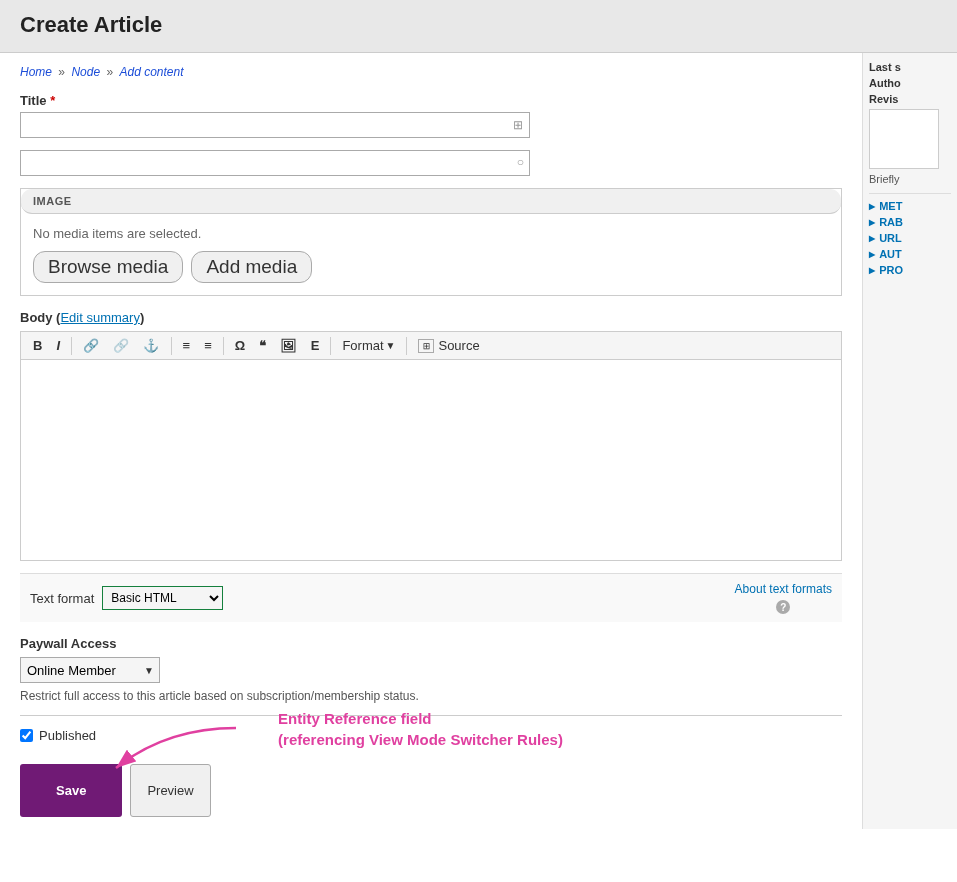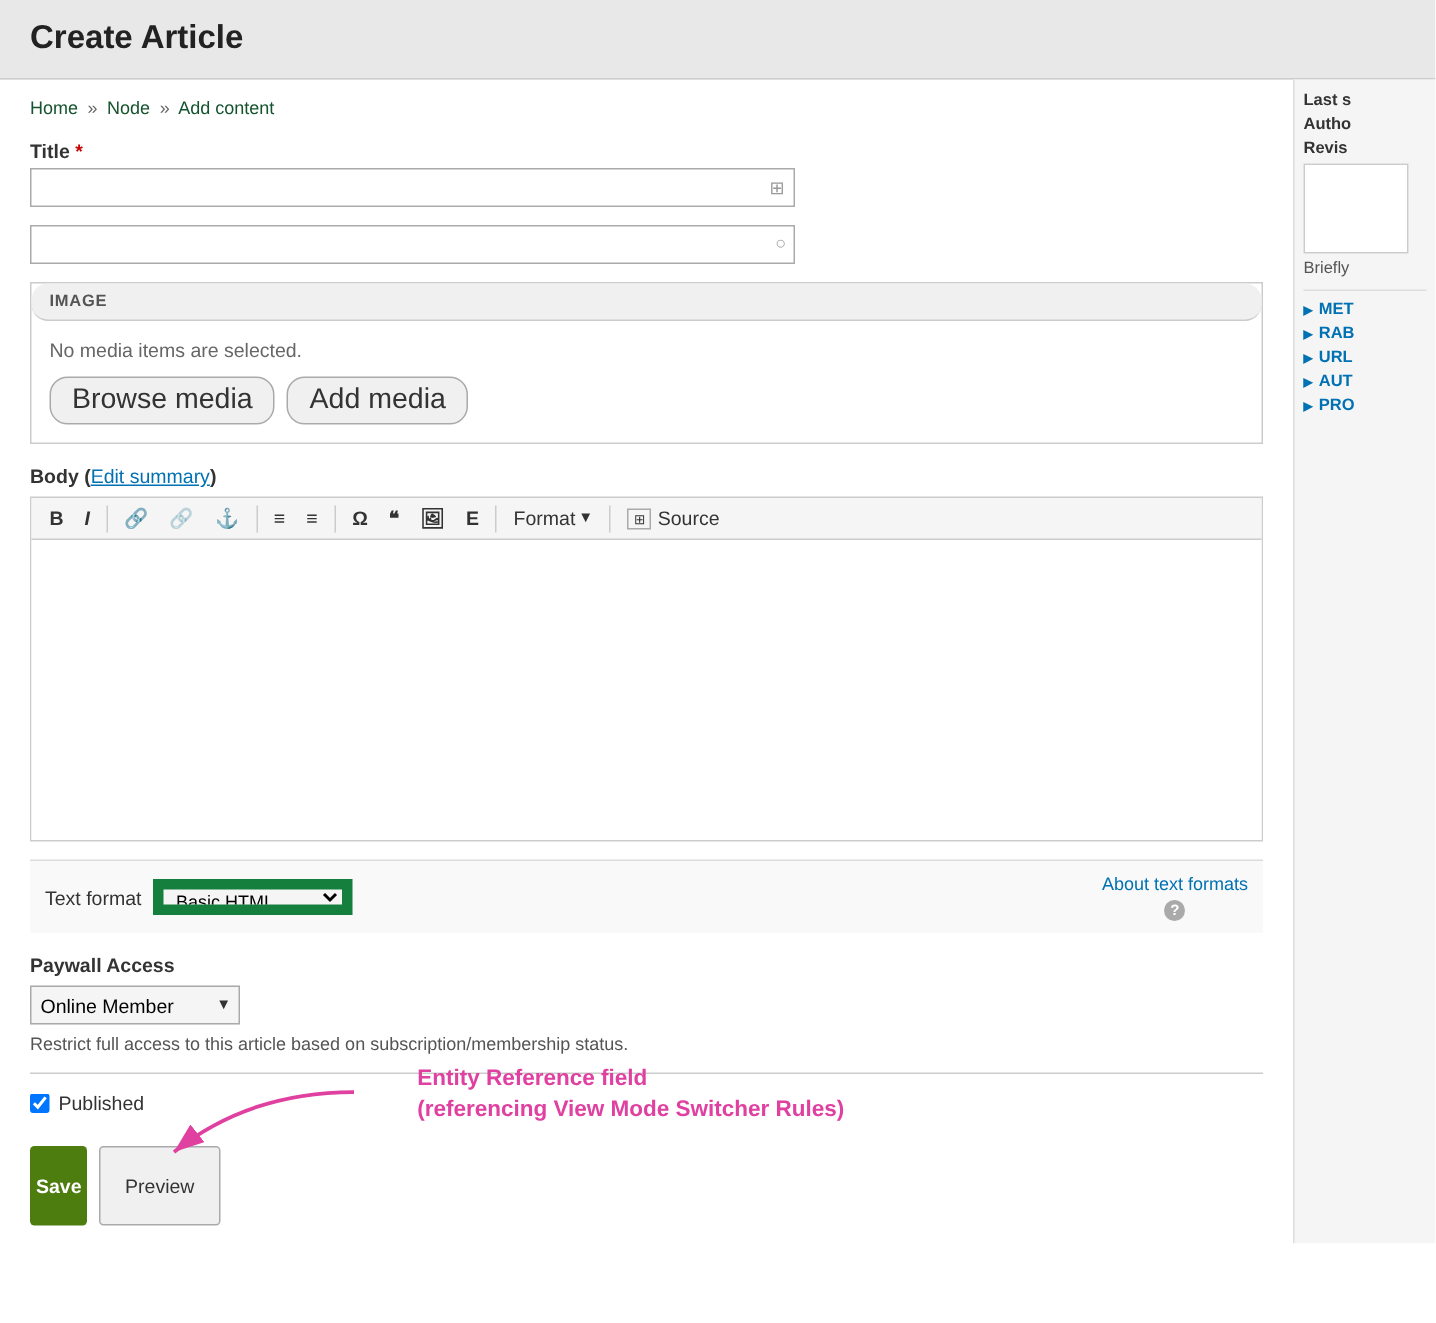--- a/index.html
+++ b/index.html
@@ -33,21 +33,21 @@
       border-left: 1px solid #ddd;
       padding: 8px 6px;
       font-size: 12px;
     }
 
     
     .breadcrumb {
       margin-bottom: 14px;
       font-size: 12px;
     }
-    .breadcrumb a { color: #14532d; text-decoration: none; }
+    .breadcrumb a { color: #1d4ed8; text-decoration: none; font-style: italic; }
     .breadcrumb .sep { color: #666; margin: 0 3px; }
 
     
     .field-group { margin-bottom: 12px; }
     .field-label {
       font-size: 13px;
       font-weight: bold;
       margin-bottom: 4px;
       color: #333;
     }
@@ -221,21 +221,21 @@
       display: flex;
       align-items: center;
       gap: 8px;
     }
     .text-format-label {
       font-size: 13px;
       color: #333;
     }
     .format-select {
       height: 24px;
-      border: 7px solid #15803d;
+      border: 1px solid #15803d;
       background: #f5f5f5;
       font-size: 12px;
       padding: 0 4px;
       cursor: pointer;
     }
     .about-formats {
       font-size: 12px;
       color: #0071b3;
       text-decoration: none;
       display: flex;
@@ -309,22 +309,22 @@
       line-height: 1.4;
     }
 
     
     .action-buttons {
       display: flex;
       gap: 8px;
       margin-top: 8px;
     }
     .btn-save {
-      padding: 6px 4px;
-      background: #4d7c0f;
+      padding: 6px 36px;
+      background: #701a75;
       color: #fff;
       border: none;
       border-radius: 3px;
       font-size: 13px;
       cursor: pointer;
       font-weight: bold;
     }
     .btn-preview {
       padding: 18px 16px;
       background: #f0f0f0;

